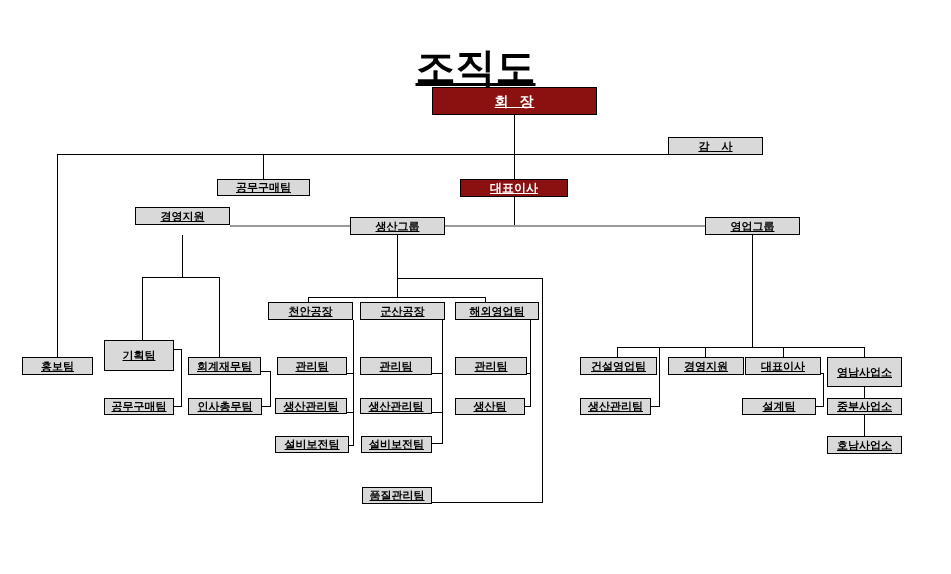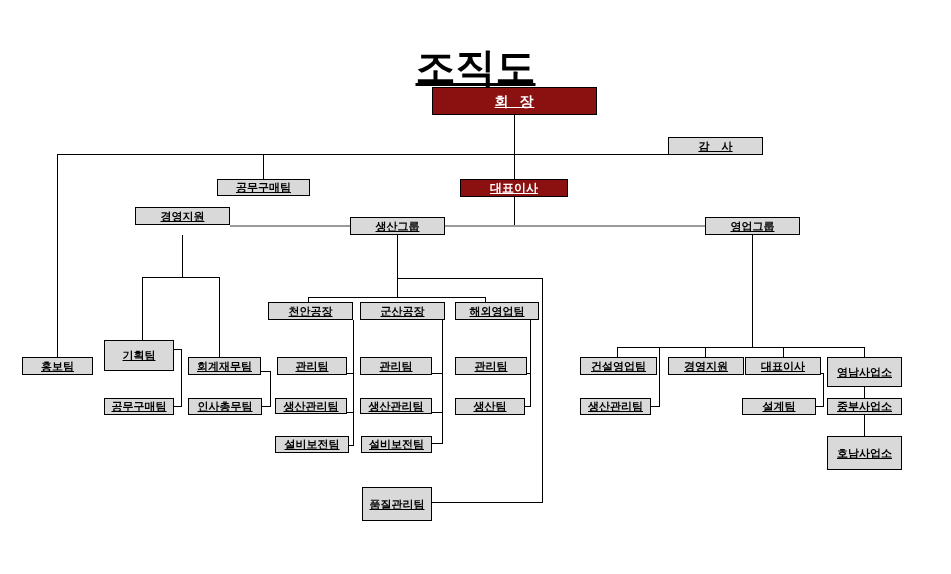--- a/index.html
+++ b/index.html
@@ -141,21 +141,21 @@
     </div>
   <div class="node" style="left:361px;top:436px;width:71px;height:17px">
       <span class="sp">설비보전팀</span>
     </div>
   <div class="node" style="left:455px;top:357px;width:72px;height:18px">
       <span class="sp">관리팀</span>
     </div>
   <div class="node" style="left:455px;top:398px;width:70px;height:17px">
       <span class="sp">생산팀</span>
     </div>
-  <div class="node" style="left:362px;top:487px;width:70px;height:34px">
+  <div class="node" style="left:362px;top:487px;width:70px;height:17px">
       <span class="sp">품질관리팀</span>
     </div>
   <div class="node" style="left:580px;top:357px;width:77px;height:18px">
       <span class="sp">건설영업팀</span>
     </div>
   <div class="node" style="left:668px;top:357px;width:76px;height:18px">
       <span class="sp">경영지원</span>
     </div>
   <div class="node" style="left:745px;top:357px;width:76px;height:18px">
       <span class="sp">대표이사</span>
@@ -165,17 +165,17 @@
     </div>
   <div class="node" style="left:580px;top:398px;width:71px;height:17px">
       <span class="sp">생산관리팀</span>
     </div>
   <div class="node" style="left:742px;top:398px;width:74px;height:17px">
       <span class="sp">설계팀</span>
     </div>
   <div class="node" style="left:827px;top:398px;width:75px;height:17px">
       <span>중부사업소</span>
     </div>
-  <div class="node" style="left:827px;top:436px;width:75px;height:34px">
+  <div class="node" style="left:827px;top:436px;width:75px;height:18px">
       <span>호남사업소</span>
     </div>
 
 </div>
 
 </body></html>

